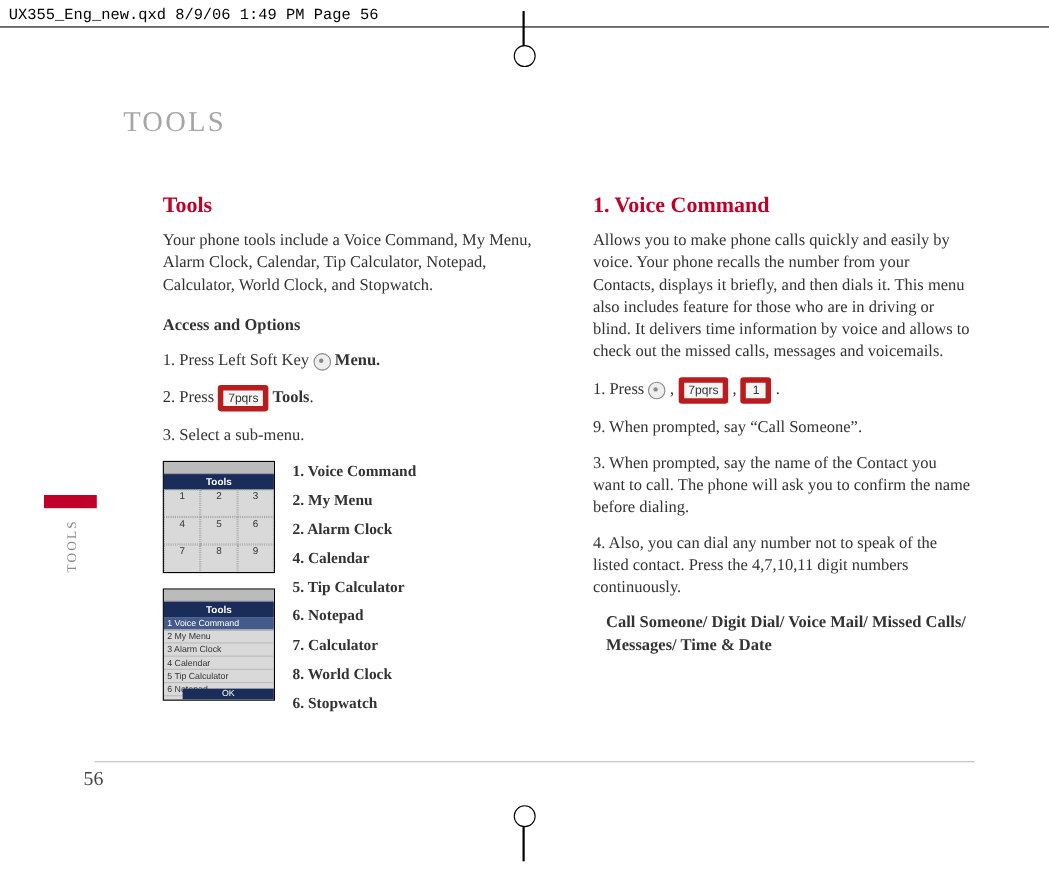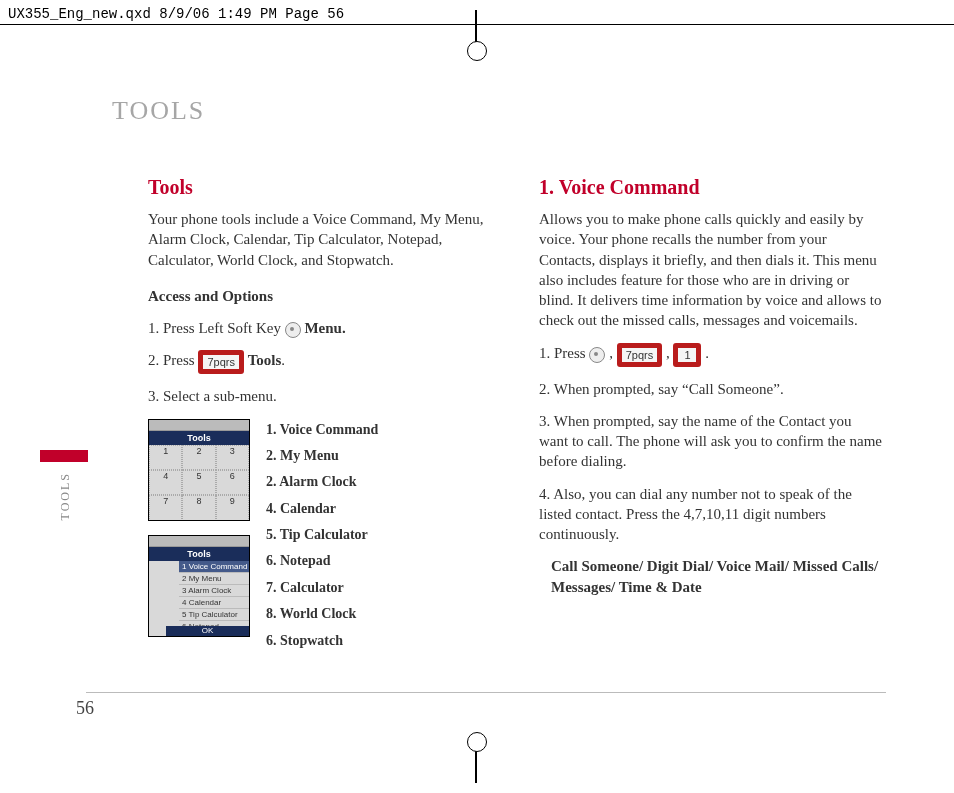--- a/index.html
+++ b/index.html
@@ -146,21 +146,20 @@
   .screen-list ul {
     list-style: none;
     padding: 0;
     margin: 0;
     font-size: 8px;
   }
   .screen-list li {
     padding: 1px 3px;
     border-bottom: 1px solid #bbb;
     white-space: nowrap;
-    margin-left: 30px;
   }
   .screen-list li.sel {
     background: #445a8a;
     color: #fff;
   }
   .screen-list .okbar {
     position: absolute;
     bottom: 0;
     left: 17px; right: 0;
     height: 10px;
@@ -338,21 +337,21 @@
       <p>Allows you to make phone calls quickly and easily by voice. Your phone recalls the number from your Contacts, displays it briefly, and then dials it. This menu also includes feature for those who are in driving or blind. It delivers time information by voice and allows to check out the missed calls, messages and voicemails.</p>
 
       <p>
         <span>1. Press </span>
         <span class="soft"></span> ,
         <span class="key">7pqrs</span> ,
         <span class="key">1</span>
         <span> .</span>
       </p>
 
-      <p>2. When prompted, say “Call Someone”.</p>
+      <p>9. When prompted, say “Call Someone”.</p>
       <p>3. When prompted, say the name of the Contact you want to call. The phone will ask you to confirm the name before dialing.</p>
       <p>4. Also, you can dial any number not to speak of the listed contact. Press the 4,7,10,11  digit numbers continuously.</p>
       <p class="bold indent">Call Someone/ Digit Dial/ Voice Mail/ Missed Calls/ Messages/ Time &amp; Date</p>
     </div>
   </div>
 </div>
 
 <div class="footer-rule"></div>
 <div class="page-num">56</div>
 

